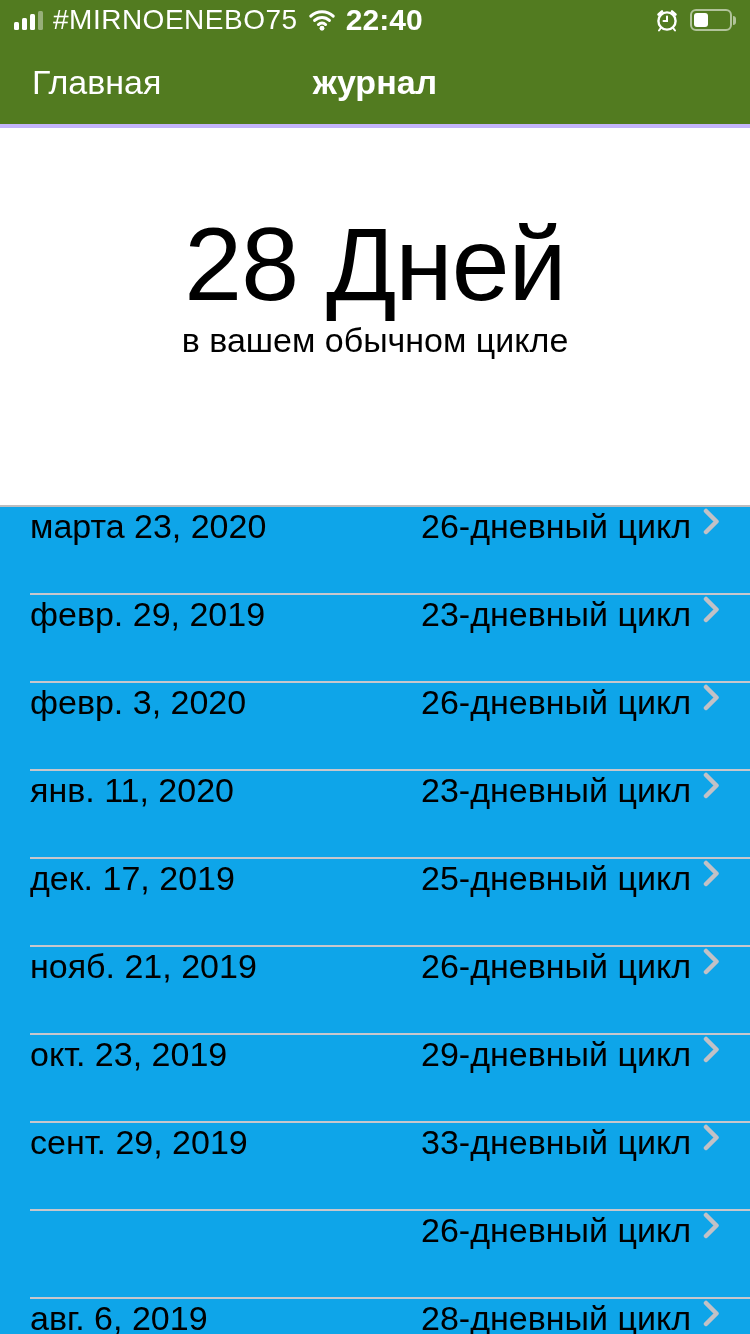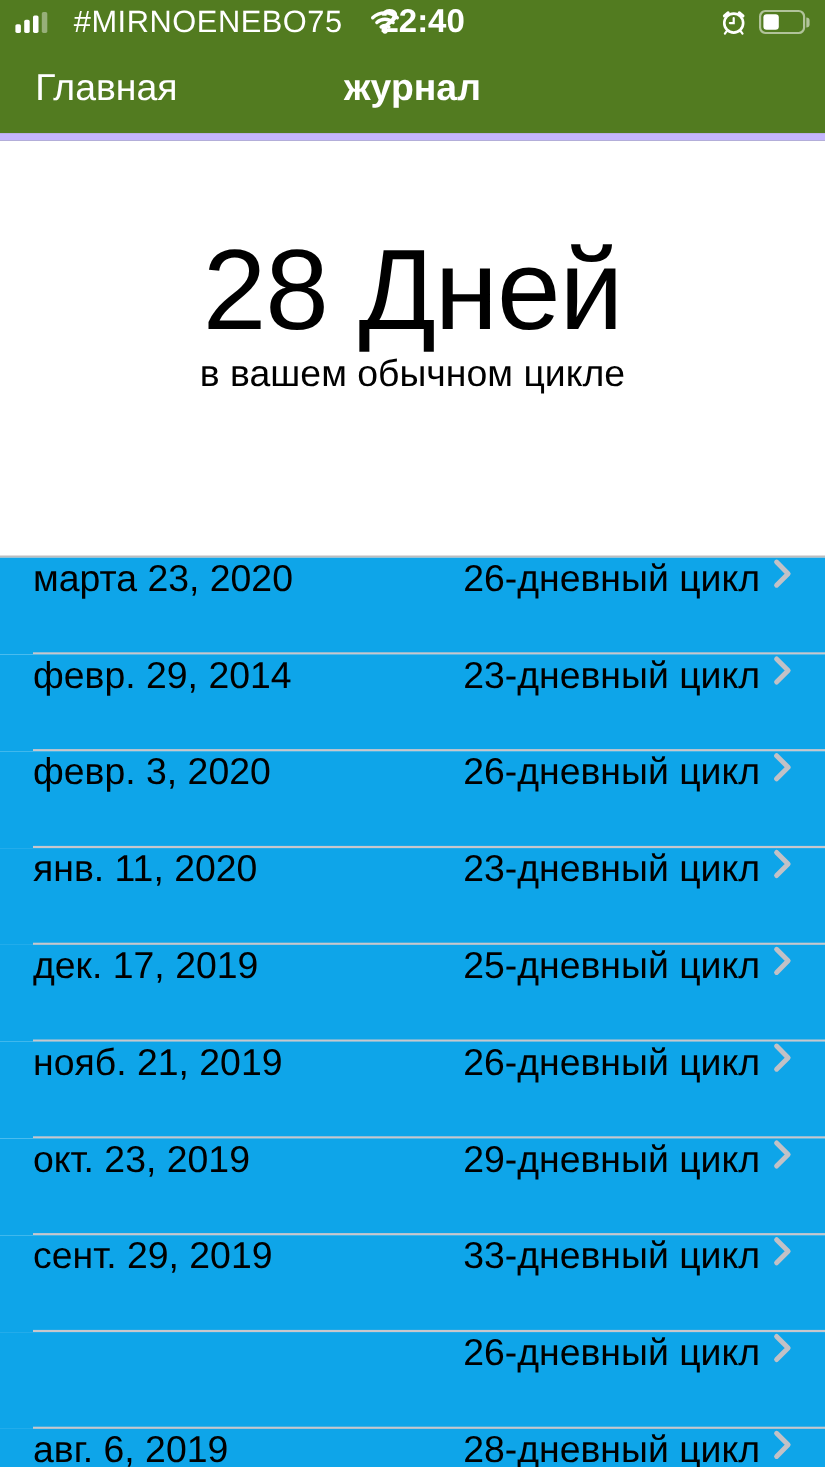--- a/index.html
+++ b/index.html
@@ -13,21 +13,20 @@
 
   
   .status-bar {
     height: 40px;
     background: #527b20;
     display: flex;
     align-items: center;
     padding: 0 14px;
     position: relative;
     color: #ffffff;
-    gap: 14px;
   }
   .signal { display: flex; align-items: flex-end; gap: 3px; margin-right: 10px; }
   .signal .bar { width: 5px; background: #ffffff; border-radius: 1.5px; }
   .signal .b1 { height: 8px; }
   .signal .b2 { height: 12px; }
   .signal .b3 { height: 16px; }
   .signal .b4 { height: 19px; background: rgba(255,255,255,0.4); }
   .carrier { font-size: 28px; letter-spacing: 0.5px; margin-right: 10px; white-space: nowrap; }
   .wifi { width: 28px; height: 22px; }
   .time {
@@ -52,21 +51,21 @@
     width: 3px; height: 9px;
     background: rgba(255,255,255,0.55);
     border-radius: 0 3px 3px 0;
     margin-left: 1px;
   }
 
   
   .nav-bar {
     height: 88px;
     background: #527b20;
-    border-bottom: 7px solid #c4b5fd;
+    border-bottom: 4px solid #c4b5fd;
     position: relative;
     display: flex;
     align-items: center;
     color: #ffffff;
   }
   .nav-back {
     margin-left: 32px;
     font-size: 34px;
     font-weight: 400;
     color: #ffffff;
@@ -177,21 +176,21 @@
 <div class="list">
   <div class="row">
     <span class="date">марта 23, 2020</span>
     <span class="len">26-дневный цикл</span>
     <svg class="chevron" viewBox="0 0 17 29">
       <polyline points="3,4 13.5,14.5 3,25"></polyline>
     </svg>
   </div>
 
   <div class="row">
-    <span class="date">февр. 29, 2014</span>
+    <span class="date">февр. 29, 2019</span>
     <span class="len">23-дневный цикл</span>
     <svg class="chevron" viewBox="0 0 17 29">
       <polyline points="3,4 13.5,14.5 3,25"></polyline>
     </svg>
   </div>
 
   <div class="row">
     <span class="date">февр. 3, 2020</span>
     <span class="len">26-дневный цикл</span>
     <svg class="chevron" viewBox="0 0 17 29">

